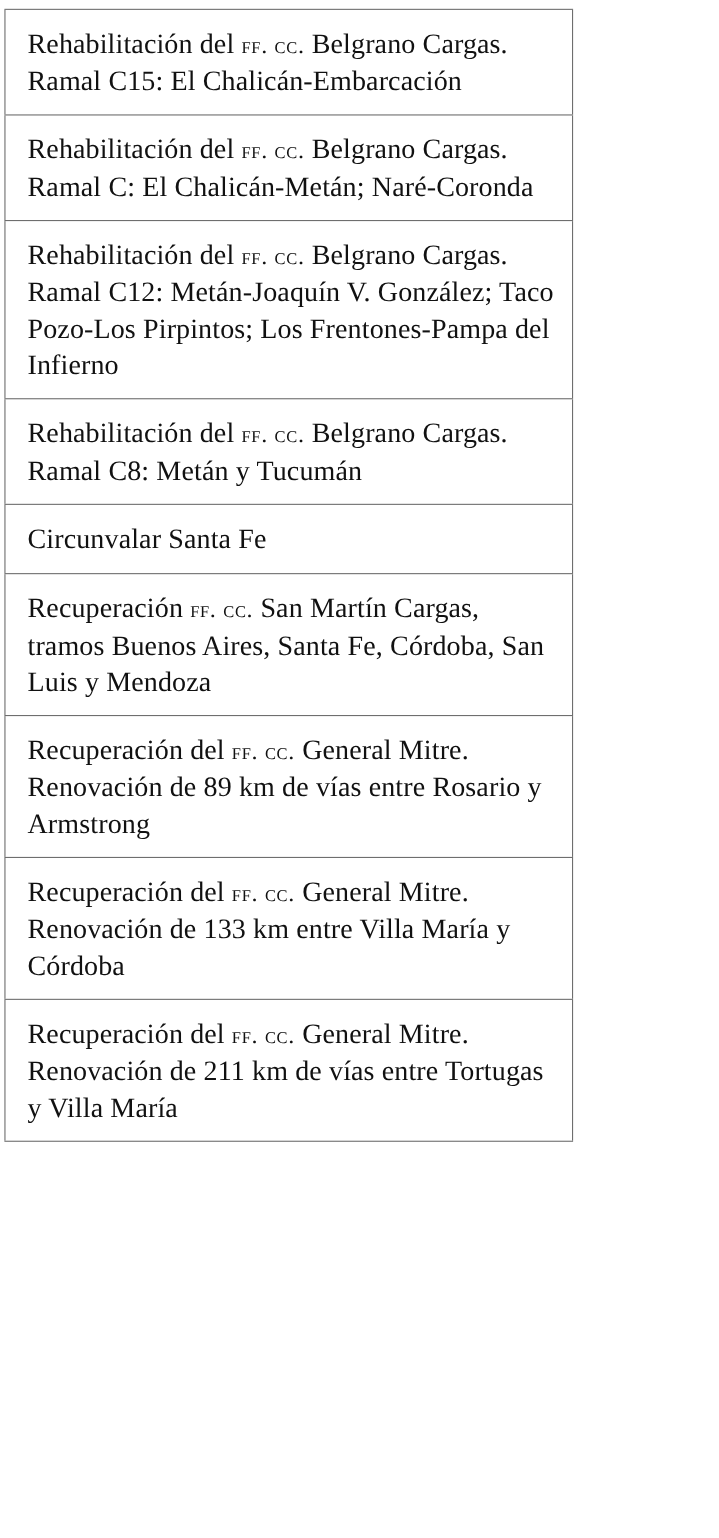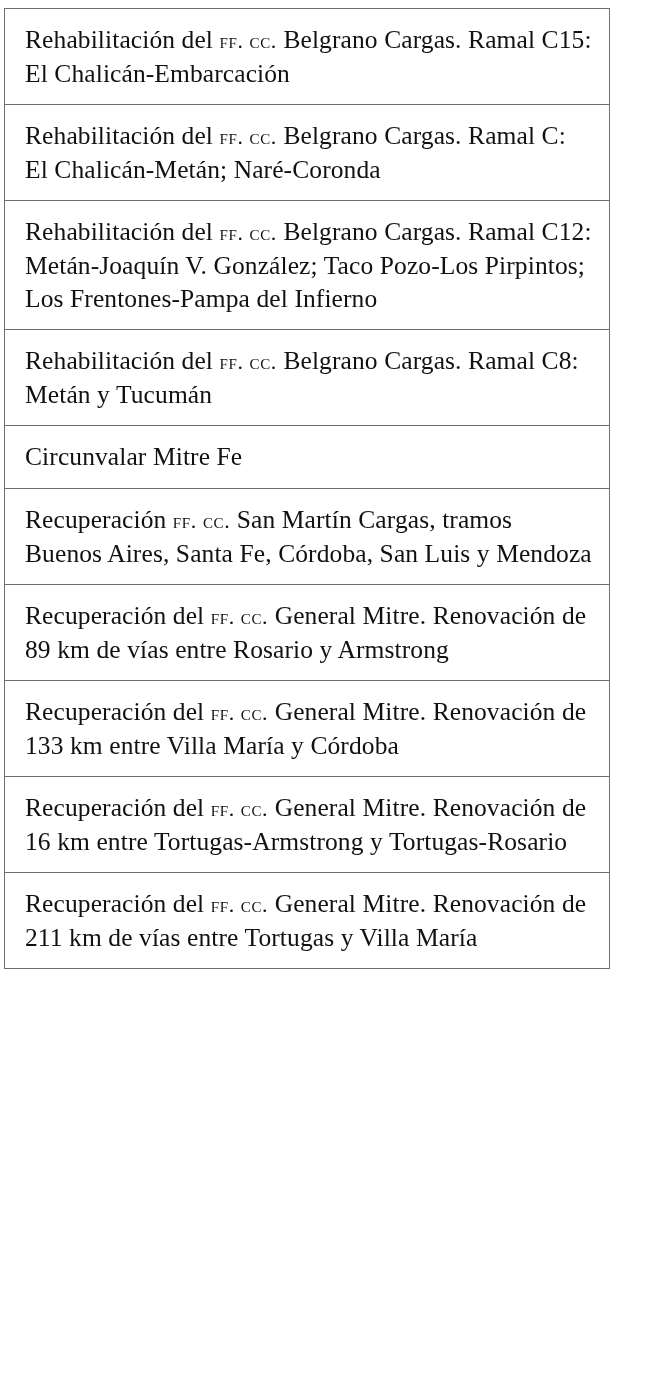--- a/index.html
+++ b/index.html
@@ -11,21 +11,21 @@
       overflow: hidden;
     }
     body {
       font-family: "Liberation Serif", "DejaVu Serif", serif;
       color: #111111;
     }
     .table {
       position: absolute;
       left: 4px;
       top: 8px;
-      width: 606px;
+      width: 517px;
       border-collapse: collapse;
       border: 1.5px solid #6e6e6e;
     }
     .table td {
       border-top: 1.5px solid #6e6e6e;
       border-bottom: 1.5px solid #6e6e6e;
       padding: 14px 14px 14px 20px;
       font-size: 25.5px;
       line-height: 33px;
       vertical-align: top;
@@ -49,31 +49,28 @@
     <tr>
         <td><span>Rehabilitación del </span><span class="sc">FF. CC.</span><span> Belgrano Cargas. Ramal C: El Chalicán-Metán; Naré-Coronda</span></td>
       </tr>
     <tr>
         <td><span>Rehabilitación del </span><span class="sc">FF. CC.</span><span> Belgrano Cargas. Ramal C12: Metán-Joaquín V. González; Taco Pozo-Los Pirpintos; Los Frentones-Pampa del Infierno</span></td>
       </tr>
     <tr>
         <td><span>Rehabilitación del </span><span class="sc">FF. CC.</span><span> Belgrano Cargas. Ramal C8: Metán y Tucumán</span></td>
       </tr>
     <tr>
-        <td><span>Circunvalar Mitre Fe</span><span class="sc"></span><span></span></td>
+        <td><span>Circunvalar Santa Fe</span><span class="sc"></span><span></span></td>
       </tr>
     <tr>
         <td><span>Recuperación </span><span class="sc">FF. CC.</span><span> San Martín Cargas, tramos Buenos Aires, Santa Fe, Córdoba, San Luis y Mendoza</span></td>
       </tr>
     <tr>
         <td><span>Recuperación del </span><span class="sc">FF. CC.</span><span> General Mitre. Renovación de 89 km de vías entre Rosario y Armstrong</span></td>
       </tr>
     <tr>
         <td><span>Recuperación del </span><span class="sc">FF. CC.</span><span> General Mitre. Renovación de 133 km entre Villa María y Córdoba</span></td>
       </tr>
     <tr>
-        <td><span>Recuperación del </span><span class="sc">FF. CC.</span><span> General Mitre. Renovación de 16 km entre Tortugas-Armstrong y Tortugas-Rosario</span></td>
-      </tr>
-    <tr>
         <td><span>Recuperación del </span><span class="sc">FF. CC.</span><span> General Mitre. Renovación de 211 km de vías entre Tortugas y Villa María</span></td>
       </tr>
   </tbody>
 </table>
 
 </body></html>

